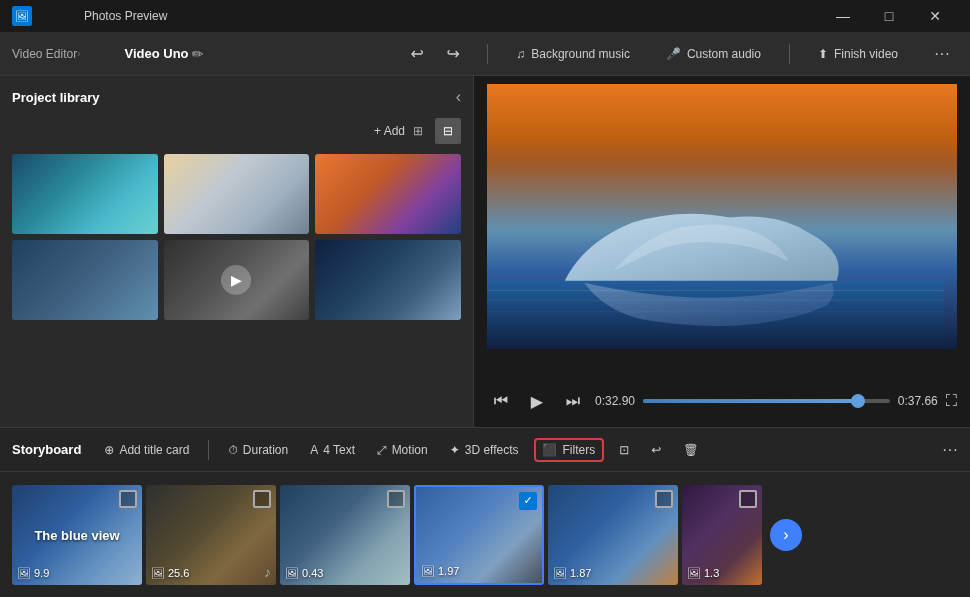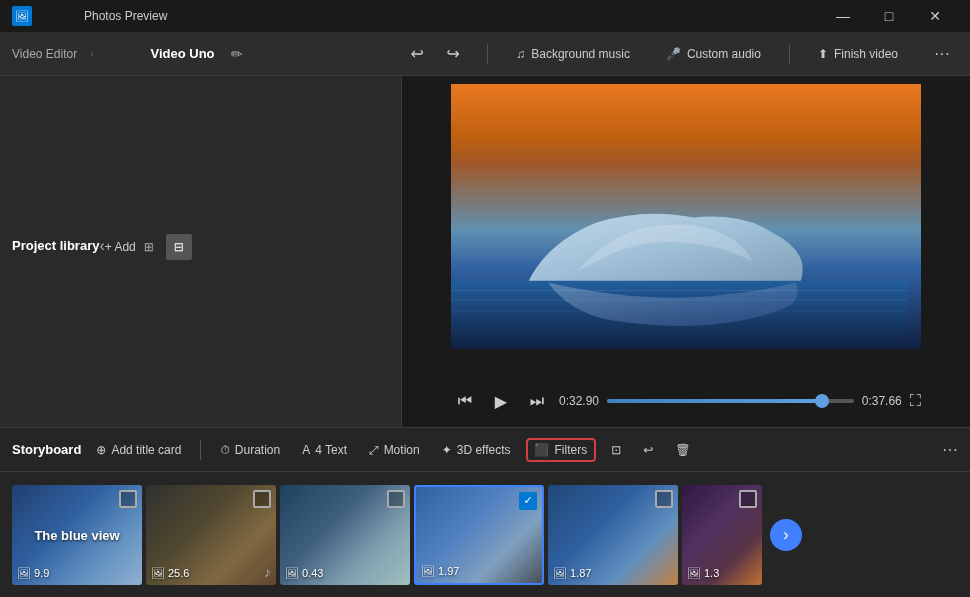--- a/index.html
+++ b/index.html
@@ -61,21 +61,21 @@
       height: 44px;
       display: flex;
       align-items: center;
       padding: 0 12px;
       gap: 16px;
       border-bottom: 1px solid #3a3a3a;
     }
     .breadcrumb {
       display: flex;
       align-items: center;
-      gap: 13px;
+      gap: 0;
       font-size: 12px;
       color: #aaa;
     }
     .breadcrumb-sep { color: #666; font-size: 10px; }
     .breadcrumb-current {
       color: #fff;
       font-weight: 600;
       font-size: 13px;
       margin-left: 44px;
     }
@@ -115,24 +115,25 @@
     }
 
     
     .main-content {
       display: flex;
       height: calc(597px - 32px - 44px - 170px);
     }
 
     
     .left-panel {
-      width: 402px;
+      width: 474px;
       background: #2a2a2a;
       border-right: 1px solid #3a3a3a;
       display: flex;
+      flex-direction: column;
       padding: 12px;
     }
     .panel-header {
       display: flex;
       align-items: center;
       justify-content: space-between;
       margin-bottom: 12px;
     }
     .panel-title {
       font-size: 13px;
@@ -294,20 +295,21 @@
       align-items: center;
       padding: 0 12px;
       gap: 8px;
       border-bottom: 1px solid #3a3a3a;
       flex-shrink: 0;
     }
     .storyboard-title {
       font-size: 13px;
       font-weight: 600;
       color: #fff;
+      margin-right: 8px;
       text-align: center;
     }
     .story-divider {
       width: 1px; height: 20px;
       background: #555;
       margin: 0 4px;
     }
     .story-btn {
       display: flex;
       align-items: center;

